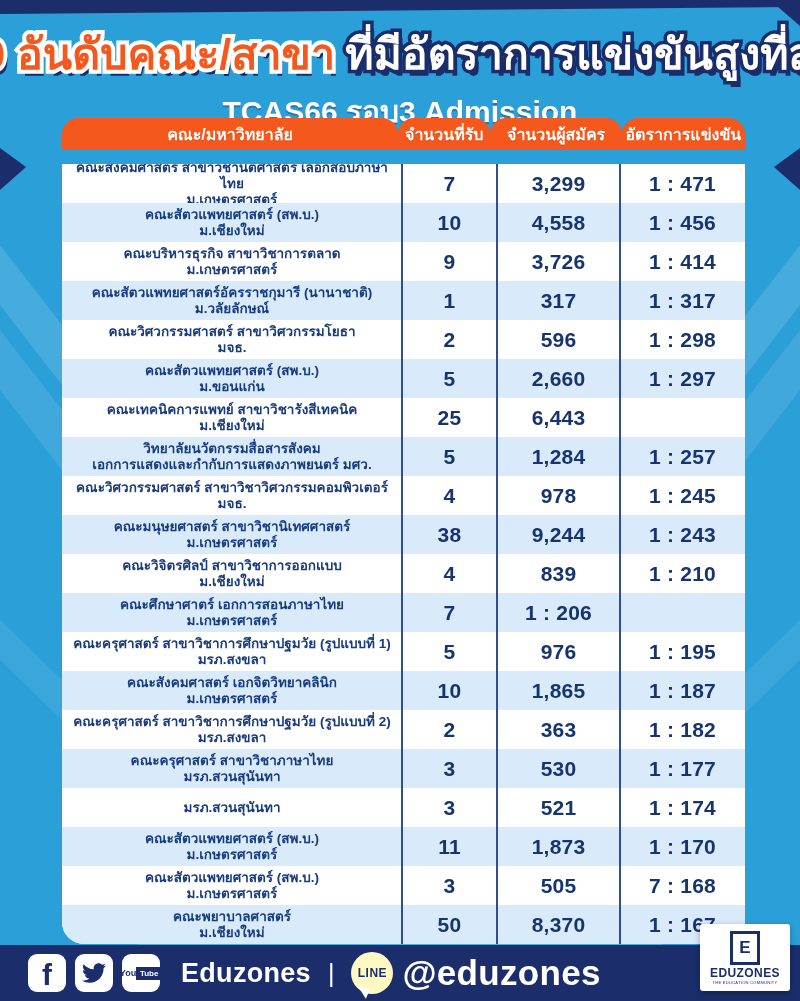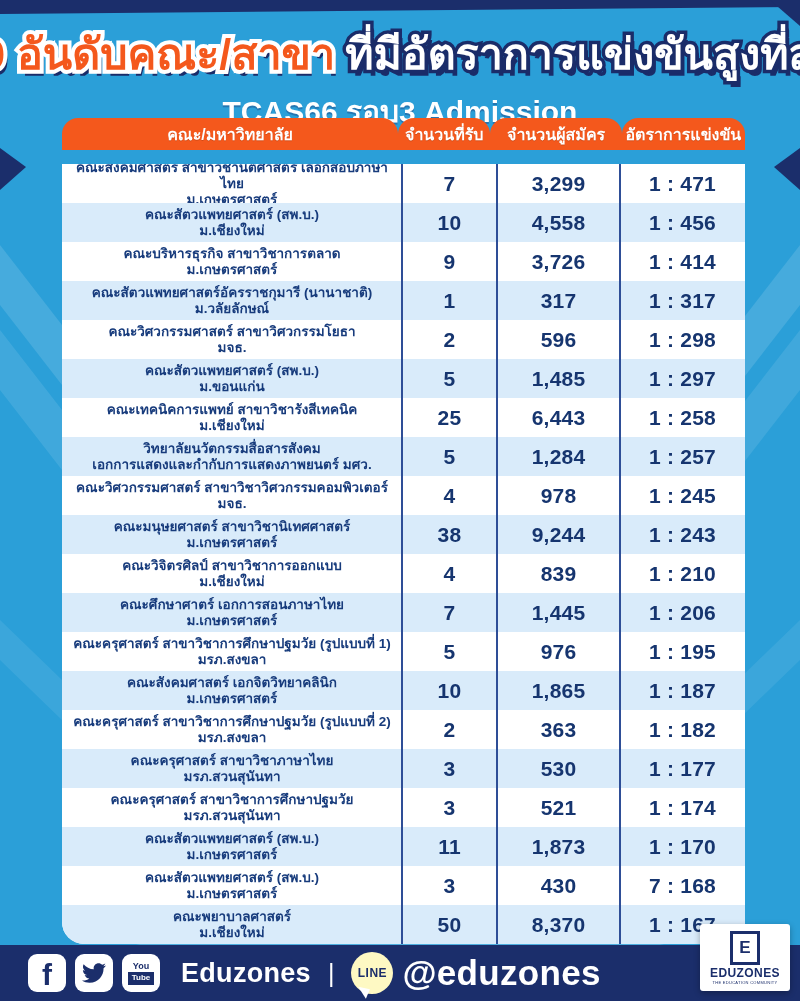--- a/index.html
+++ b/index.html
@@ -44,21 +44,21 @@
   .c-num{font-size:21px;font-weight:bold;letter-spacing:.2px;}
   .vline{position:absolute;top:0;bottom:0;width:2px;background:#2E4E97;}
   .v1{left:339px;} .v2{left:434px;} .v3{left:557px;}
 
   
   .footer{position:absolute;left:0;top:945px;width:800px;height:56px;background:#1B2E6B;
           display:flex;align-items:center;padding-left:28px;box-sizing:border-box;gap:9px;}
   .sq-icon{width:38px;height:38px;background:#fff;border-radius:9px;color:#1B2E6B;
            display:flex;align-items:center;justify-content:center;flex:0 0 auto;}
   .fb-glyph{font-size:30px;font-weight:bold;transform:translateY(2px);}
-  .yt-inner{display:flex;flex-direction:column;align-items:center;line-height:1;text-align:right;}
+  .yt-inner{display:flex;align-items:center;line-height:1;text-align:right;}
   .yt-top{font-size:9px;font-weight:bold;}
   .yt-bottom{margin-top:1px;width:26px;height:13px;background:#1B2E6B;border-radius:0;
              color:#fff;font-size:8px;font-weight:bold;display:flex;align-items:center;justify-content:center;}
   .brand{color:#fff;font-size:27px;font-weight:bold;margin-left:12px;letter-spacing:.3px;}
   .sep{color:#fff;font-size:25px;margin:0 8px;}
   .line-icon{position:relative;width:42px;height:42px;background:#fef9c3;border-radius:50%;
              display:flex;align-items:center;justify-content:center;color:#1B2E6B;
              font-size:12px;font-weight:bold;letter-spacing:.5px;flex:0 0 auto;}
   .line-icon::after{content:"";position:absolute;left:6px;bottom:-4px;width:0;height:0;
              border-left:10px solid transparent;border-right:2px solid transparent;
@@ -163,32 +163,31 @@
     <div class="cell c-num">596</div>
     <div class="cell c-num">1 : 298</div>
   </div>
 
   <div class="row alt">
     <div class="cell c-faculty">
       <div>คณะสัตวแพทยศาสตร์ (สพ.บ.)</div>
       <div>ม.ขอนแก่น</div>
     </div>
     <div class="cell c-num">5</div>
-    <div class="cell c-num">1,485</div>
+    <div class="cell c-num">2,660</div>
     <div class="cell c-num">1 : 297</div>
   </div>
 
   <div class="row">
     <div class="cell c-faculty">
       <div>คณะเทคนิคการแพทย์ สาขาวิชารังสีเทคนิค</div>
       <div>ม.เชียงใหม่</div>
     </div>
     <div class="cell c-num">25</div>
     <div class="cell c-num">6,443</div>
-    <div class="cell c-num">1 : 258</div>
   </div>
 
   <div class="row alt">
     <div class="cell c-faculty">
       <div>วิทยาลัยนวัตกรรมสื่อสารสังคม</div>
       <div>เอกการแสดงและกำกับการแสดงภาพยนตร์ มศว.</div>
     </div>
     <div class="cell c-num">5</div>
     <div class="cell c-num">1,284</div>
     <div class="cell c-num">1 : 257</div>
@@ -223,21 +222,20 @@
     <div class="cell c-num">839</div>
     <div class="cell c-num">1 : 210</div>
   </div>
 
   <div class="row alt">
     <div class="cell c-faculty">
       <div>คณะศึกษาศาตร์ เอกการสอนภาษาไทย</div>
       <div>ม.เกษตรศาสตร์</div>
     </div>
     <div class="cell c-num">7</div>
-    <div class="cell c-num">1,445</div>
     <div class="cell c-num">1 : 206</div>
   </div>
 
   <div class="row">
     <div class="cell c-faculty">
       <div>คณะครุศาสตร์ สาขาวิชาการศึกษาปฐมวัย (รูปแบบที่ 1)</div>
       <div>มรภ.สงขลา</div>
     </div>
     <div class="cell c-num">5</div>
     <div class="cell c-num">976</div>
@@ -269,21 +267,20 @@
       <div>คณะครุศาสตร์ สาขาวิชาภาษาไทย</div>
       <div>มรภ.สวนสุนันทา</div>
     </div>
     <div class="cell c-num">3</div>
     <div class="cell c-num">530</div>
     <div class="cell c-num">1 : 177</div>
   </div>
 
   <div class="row">
     <div class="cell c-faculty">
-      <div>คณะครุศาสตร์ สาขาวิชาการศึกษาปฐมวัย</div>
       <div>มรภ.สวนสุนันทา</div>
     </div>
     <div class="cell c-num">3</div>
     <div class="cell c-num">521</div>
     <div class="cell c-num">1 : 174</div>
   </div>
 
   <div class="row alt">
     <div class="cell c-faculty">
       <div>คณะสัตวแพทยศาสตร์ (สพ.บ.)</div>
@@ -293,21 +290,21 @@
     <div class="cell c-num">1,873</div>
     <div class="cell c-num">1 : 170</div>
   </div>
 
   <div class="row">
     <div class="cell c-faculty">
       <div>คณะสัตวแพทยศาสตร์ (สพ.บ.)</div>
       <div>ม.เกษตรศาสตร์</div>
     </div>
     <div class="cell c-num">3</div>
-    <div class="cell c-num">430</div>
+    <div class="cell c-num">505</div>
     <div class="cell c-num">7 : 168</div>
   </div>
 
   <div class="row alt">
     <div class="cell c-faculty">
       <div>คณะพยาบาลศาสตร์</div>
       <div>ม.เชียงใหม่</div>
     </div>
     <div class="cell c-num">50</div>
     <div class="cell c-num">8,370</div>

